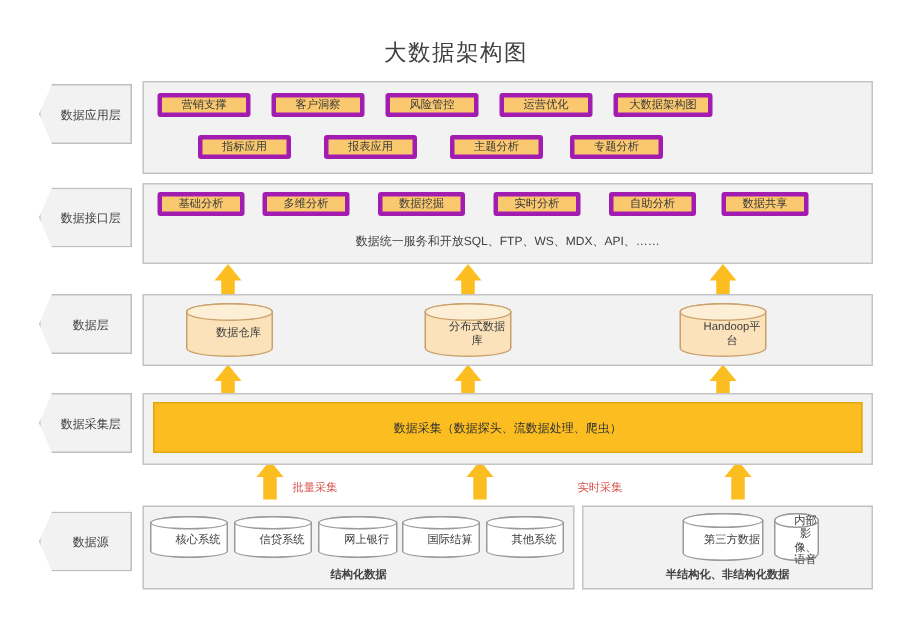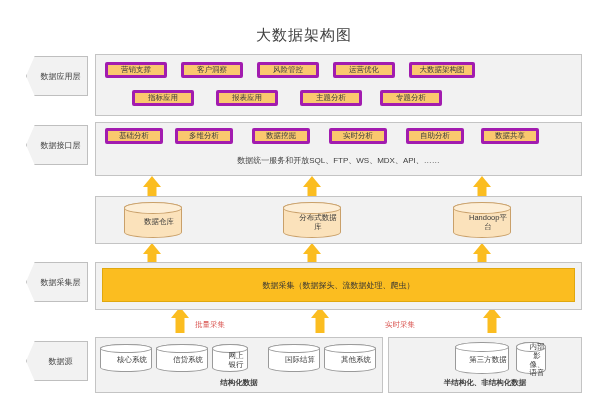--- a/index.html
+++ b/index.html
@@ -109,20 +109,21 @@
 </style>
 </head>
 <body>
 
 <div id="canvas">
 
   <div class="title">大数据架构图</div>
 
   <div class="chev" style="left:26px; top:56px;">数据应用层</div>
   <div class="chev" style="left:26px; top:125px;">数据接口层</div>
+  <div class="chev" style="left:26px; top:196px;">数据层</div>
   <div class="chev" style="left:26px; top:262px;">数据采集层</div>
   <div class="chev" style="left:26px; top:341px;">数据源</div>
 
   <div class="arrow" style="left:142px; top:176px; width:20px; height:30px;">
     <div class="head"></div>
       <div class="shaft" style="top:10px; bottom:0;"></div>
   </div>
   <div class="arrow" style="left:302px; top:176px; width:20px; height:30px;">
     <div class="head"></div>
       <div class="shaft" style="top:10px; bottom:0;"></div>
@@ -202,21 +203,21 @@
 
   <div class="subgroup" style="left:95px; top:337px; width:288px; height:56px;"></div>
   <div class="subgroup" style="left:388px; top:337px; width:194px; height:56px;"></div>
 
   <div class="cyl gray" style="left:100px; top:344px; width:52px; height:28px;">
     <span>核心系统</span>
   </div>
   <div class="cyl gray" style="left:156px; top:344px; width:52px; height:28px;">
     <span>信贷系统</span>
   </div>
-  <div class="cyl gray" style="left:212px; top:344px; width:36px; height:28px;justify-content:flex-end;">
+  <div class="cyl gray" style="left:212px; top:344px; width:53px; height:28px;">
     <span>网上银行</span>
   </div>
   <div class="cyl gray" style="left:268px; top:344px; width:52px; height:28px;">
     <span>国际结算</span>
   </div>
   <div class="cyl gray" style="left:324px; top:344px; width:52px; height:28px;">
     <span>其他系统</span>
   </div>
 
   <div class="cap bold" style="left:95px; top:378px; width:288px;">结构化数据</div>

